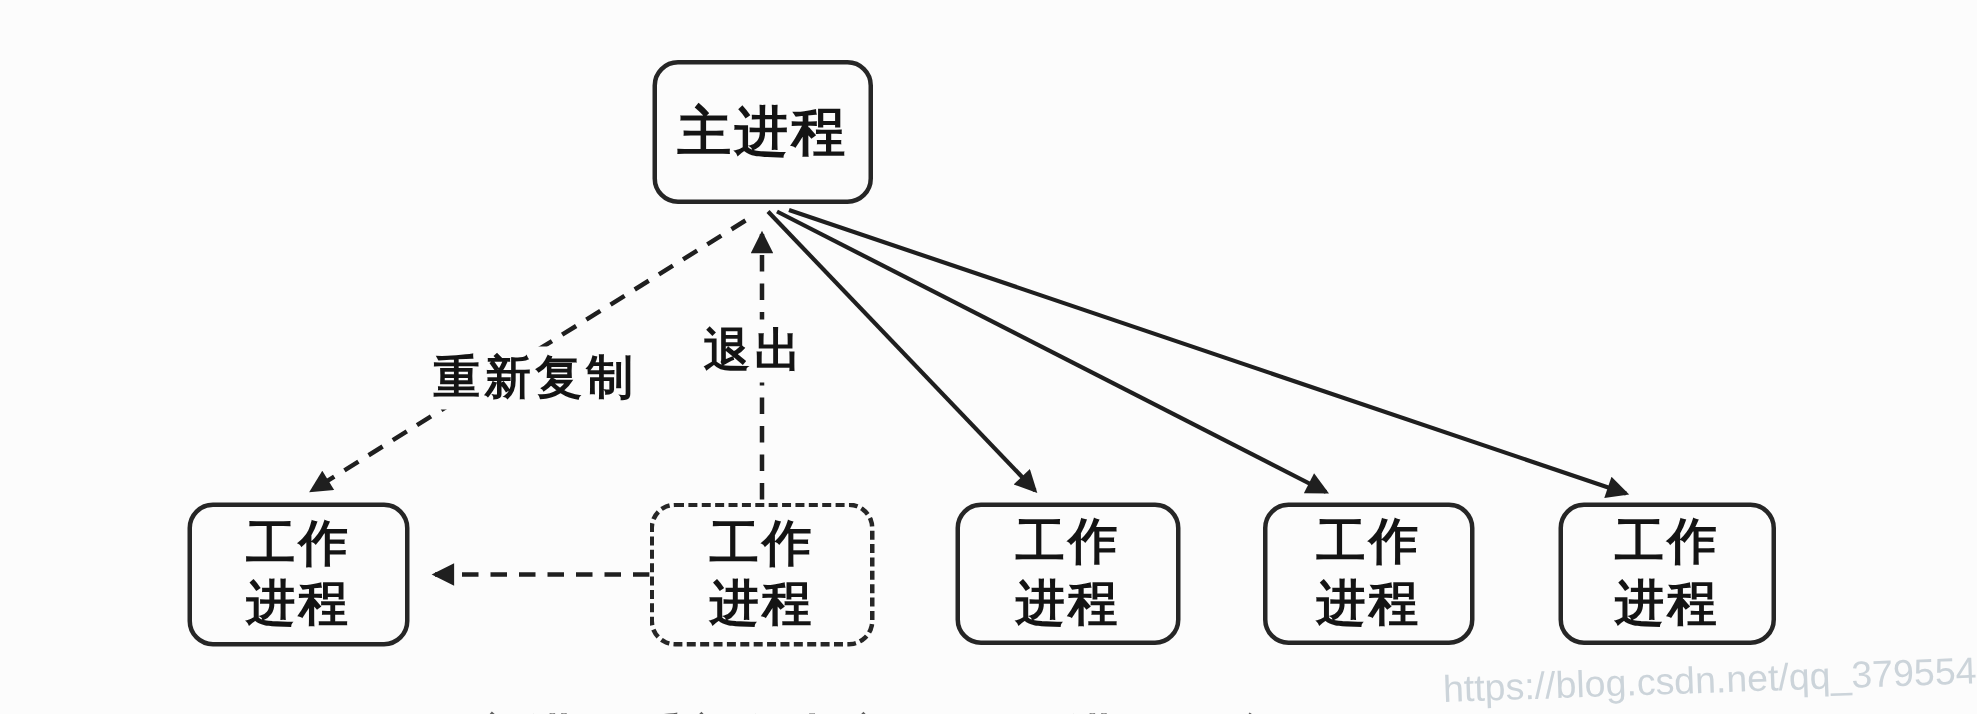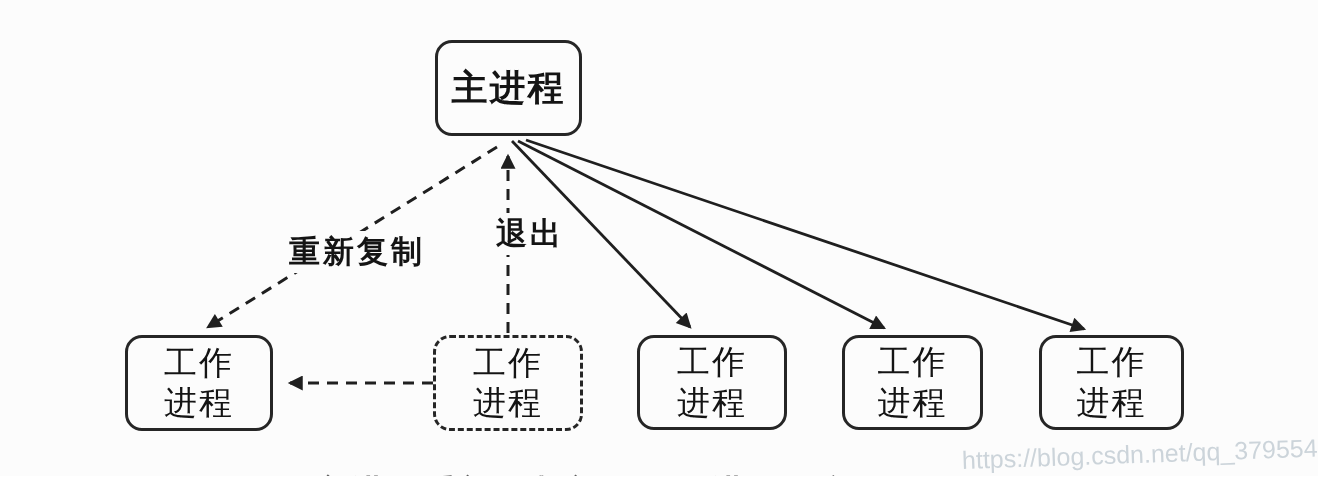--- a/index.html
+++ b/index.html
@@ -33,36 +33,36 @@
   .node-main {
     left: 435px; top: 40px;
     width: 147px; height: 96px;
     font-size: 36px;
     font-weight: 600;
     letter-spacing: 2px;
   }
   .node-worker {
     width: 148px; height: 96px;
     font-size: 33px;
-    font-weight: 400;
+    font-weight: 700;
     line-height: 1.22;
     letter-spacing: 2px;
   }
   .edge-label {
     position: absolute;
     background: #fcfcfc;
     color: #141414;
     font-size: 31px;
     font-weight: 600;
     letter-spacing: 3px;
     padding: 0 3px;
     white-space: nowrap;
   }
   .label-recopy { left: 286px; top: 196px; margin-top: 35px; }
-  .label-exit   { left: 493px; top: 213px; }
+  .label-exit   { left: 466px; top: 213px; }
   .wm-dark {
     position: absolute;
     left: 1074px; top: 432px;
     font-size: 24px;
     color: #54585b;
     letter-spacing: 1px;
     font-family: "Liberation Sans", "DejaVu Sans", sans-serif;
     white-space: nowrap;
   }
   .wm-light {

